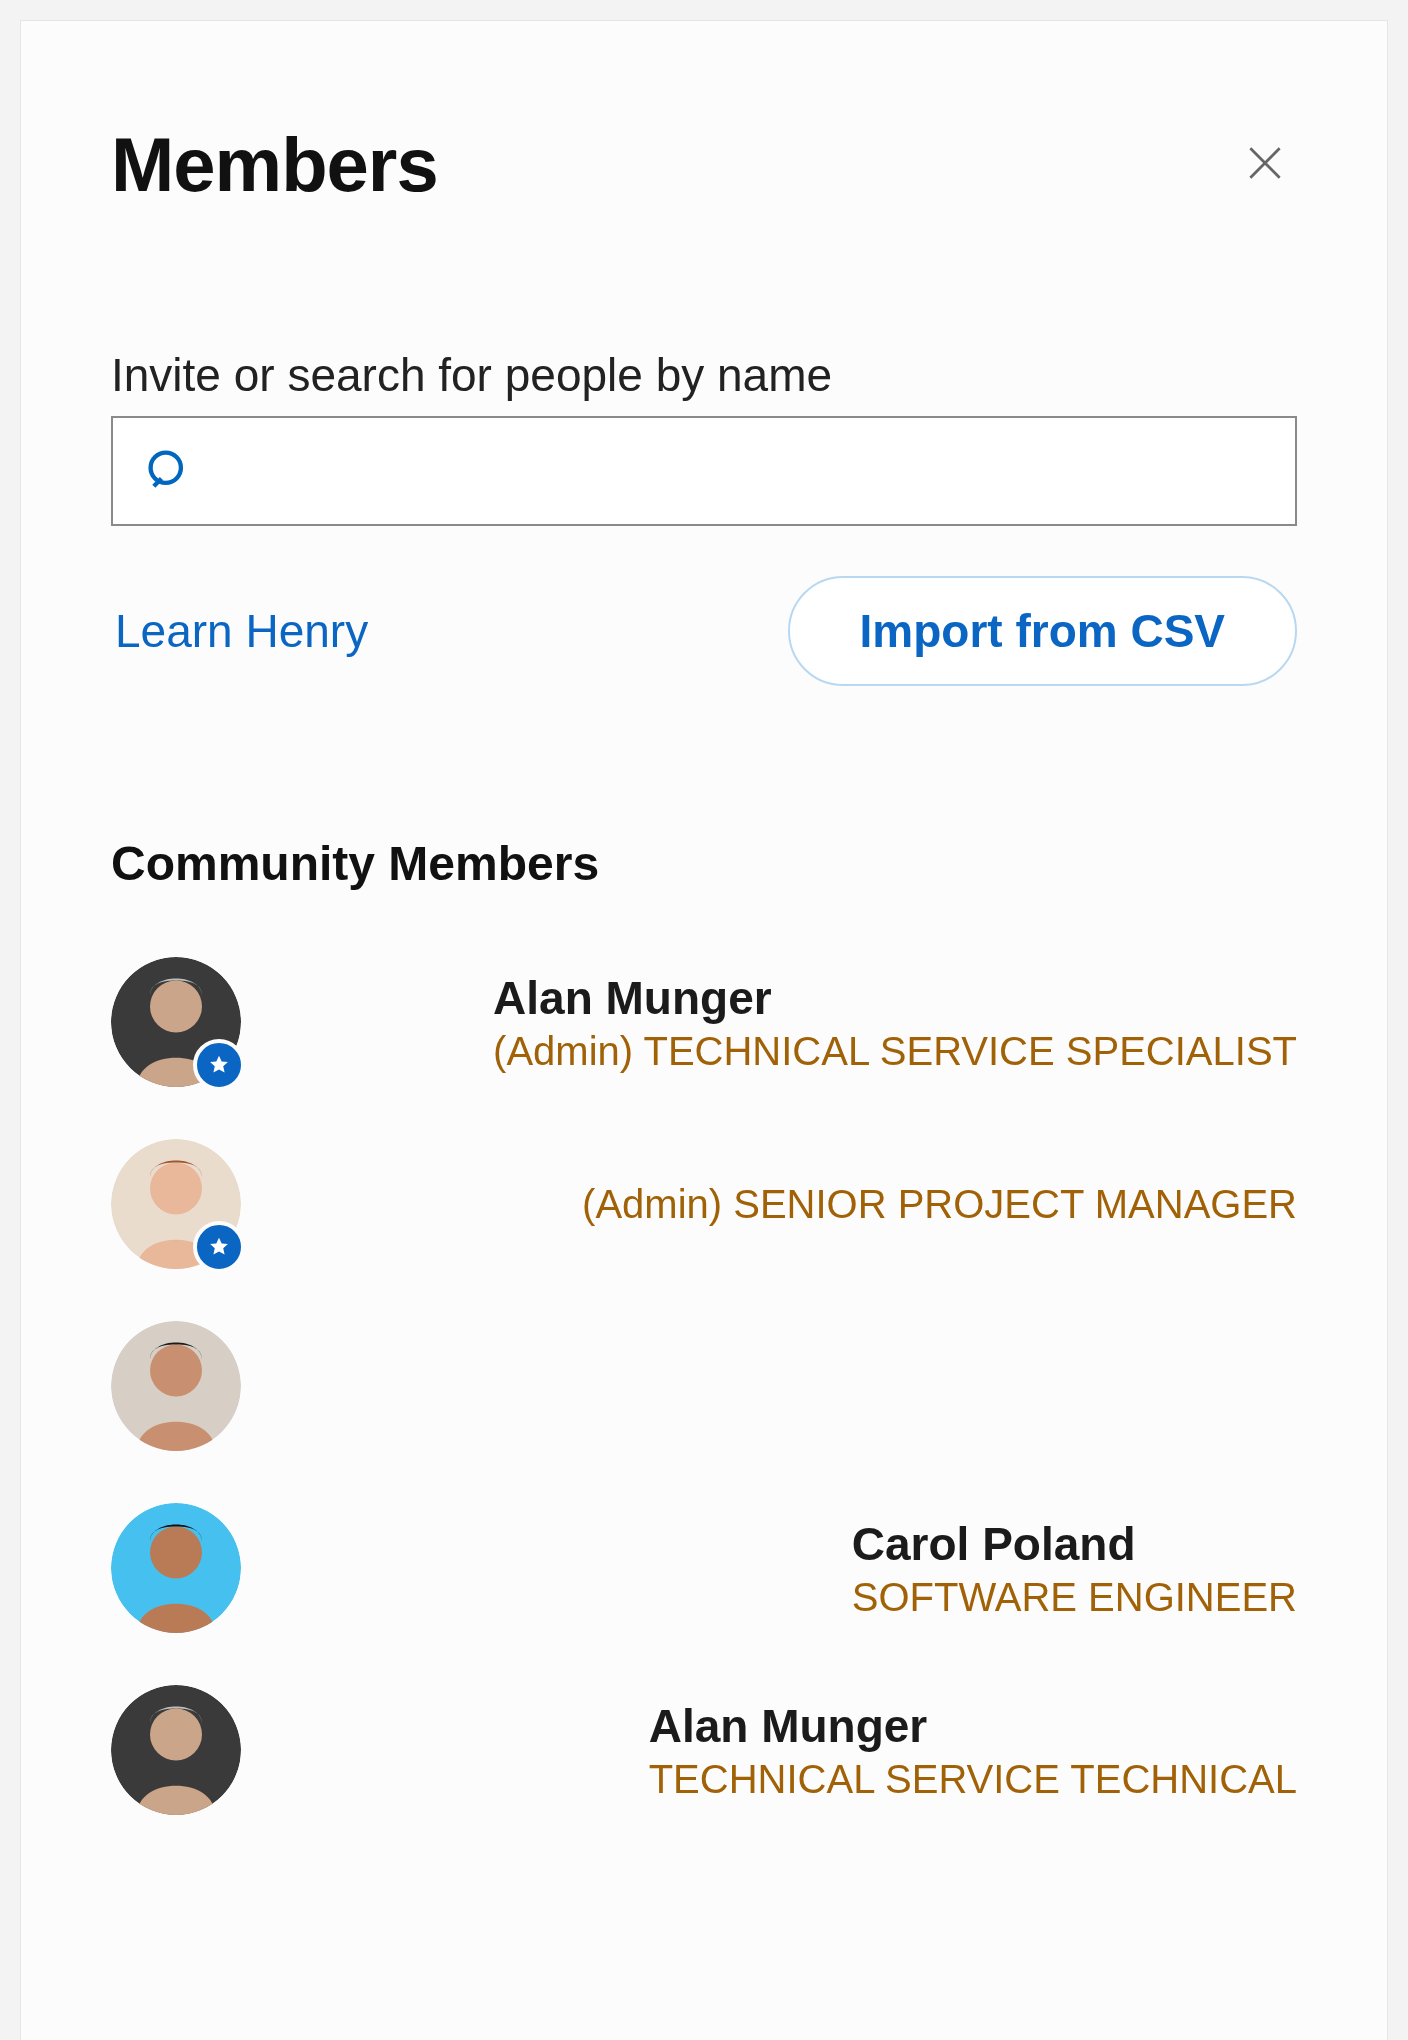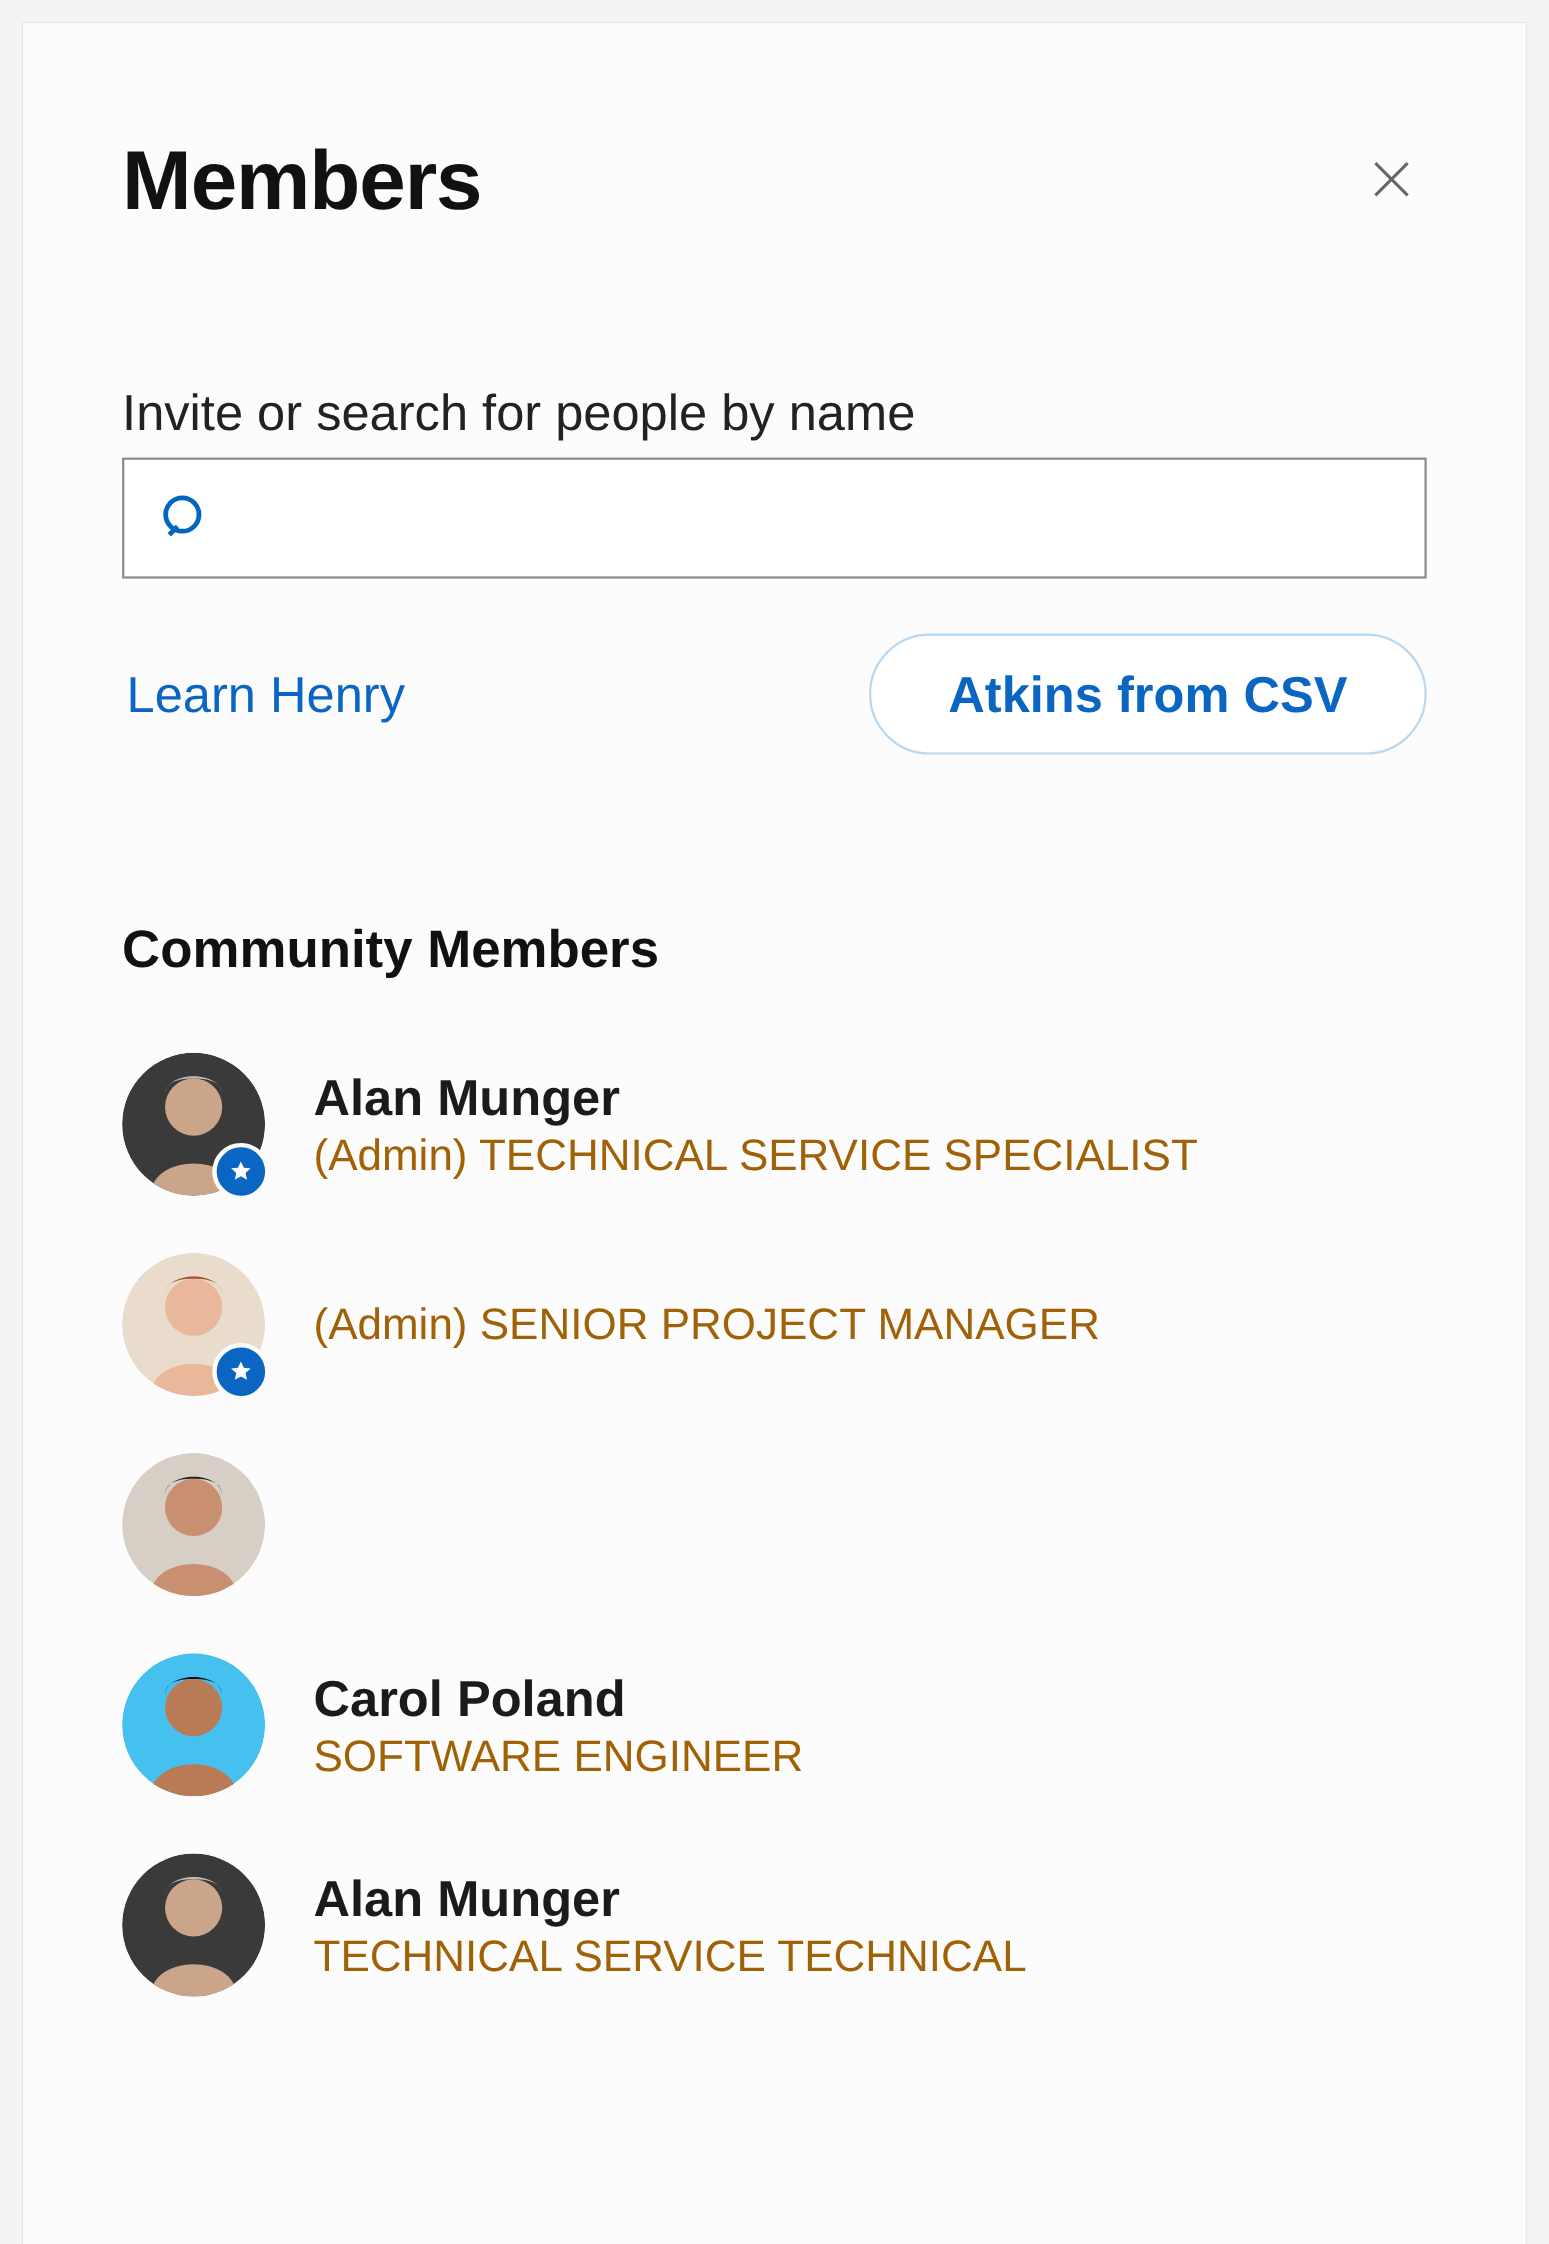--- a/index.html
+++ b/index.html
@@ -99,20 +99,21 @@
     color: #111;
     margin-top: 150px;
     margin-bottom: 40px;
   }
   .member-row {
     display: flex;
     align-items: center;
     gap: 44px;
     padding: 26px 0;
     cursor: pointer;
+    justify-content: space-between;
   }
   .avatar-wrap {
     position: relative;
     width: 130px;
     height: 130px;
     flex-shrink: 0;
   }
   .badge {
     position: absolute;
     right: -4px;
@@ -159,21 +160,21 @@
 
   <div class="search-box">
     <svg viewBox="0 0 24 24" fill="none" stroke="currentColor" stroke-width="2">
       <circle cx="10.5" cy="10.5" r="7"></circle>
       <line x1="5" y1="19" x2="8.5" y2="15.5"></line>
     </svg>
   </div>
 
   <div class="actions-row">
     <div class="learn-more">Learn Henry</div>
-    <div class="import-btn">Atkins from CSV</div>
+    <div class="import-btn">Import from CSV</div>
   </div>
 
   <div class="section-title">Community Members</div>
 
   <div id="members-list">
       <div class="member-row">
     <div class="avatar-wrap">
       <svg class="face" viewBox="0 0 100 100">
     <circle cx="50" cy="50" r="50" fill="#3a3a3a"></circle>
     <circle cx="50" cy="38" r="20" fill="#caa58a"></circle>

